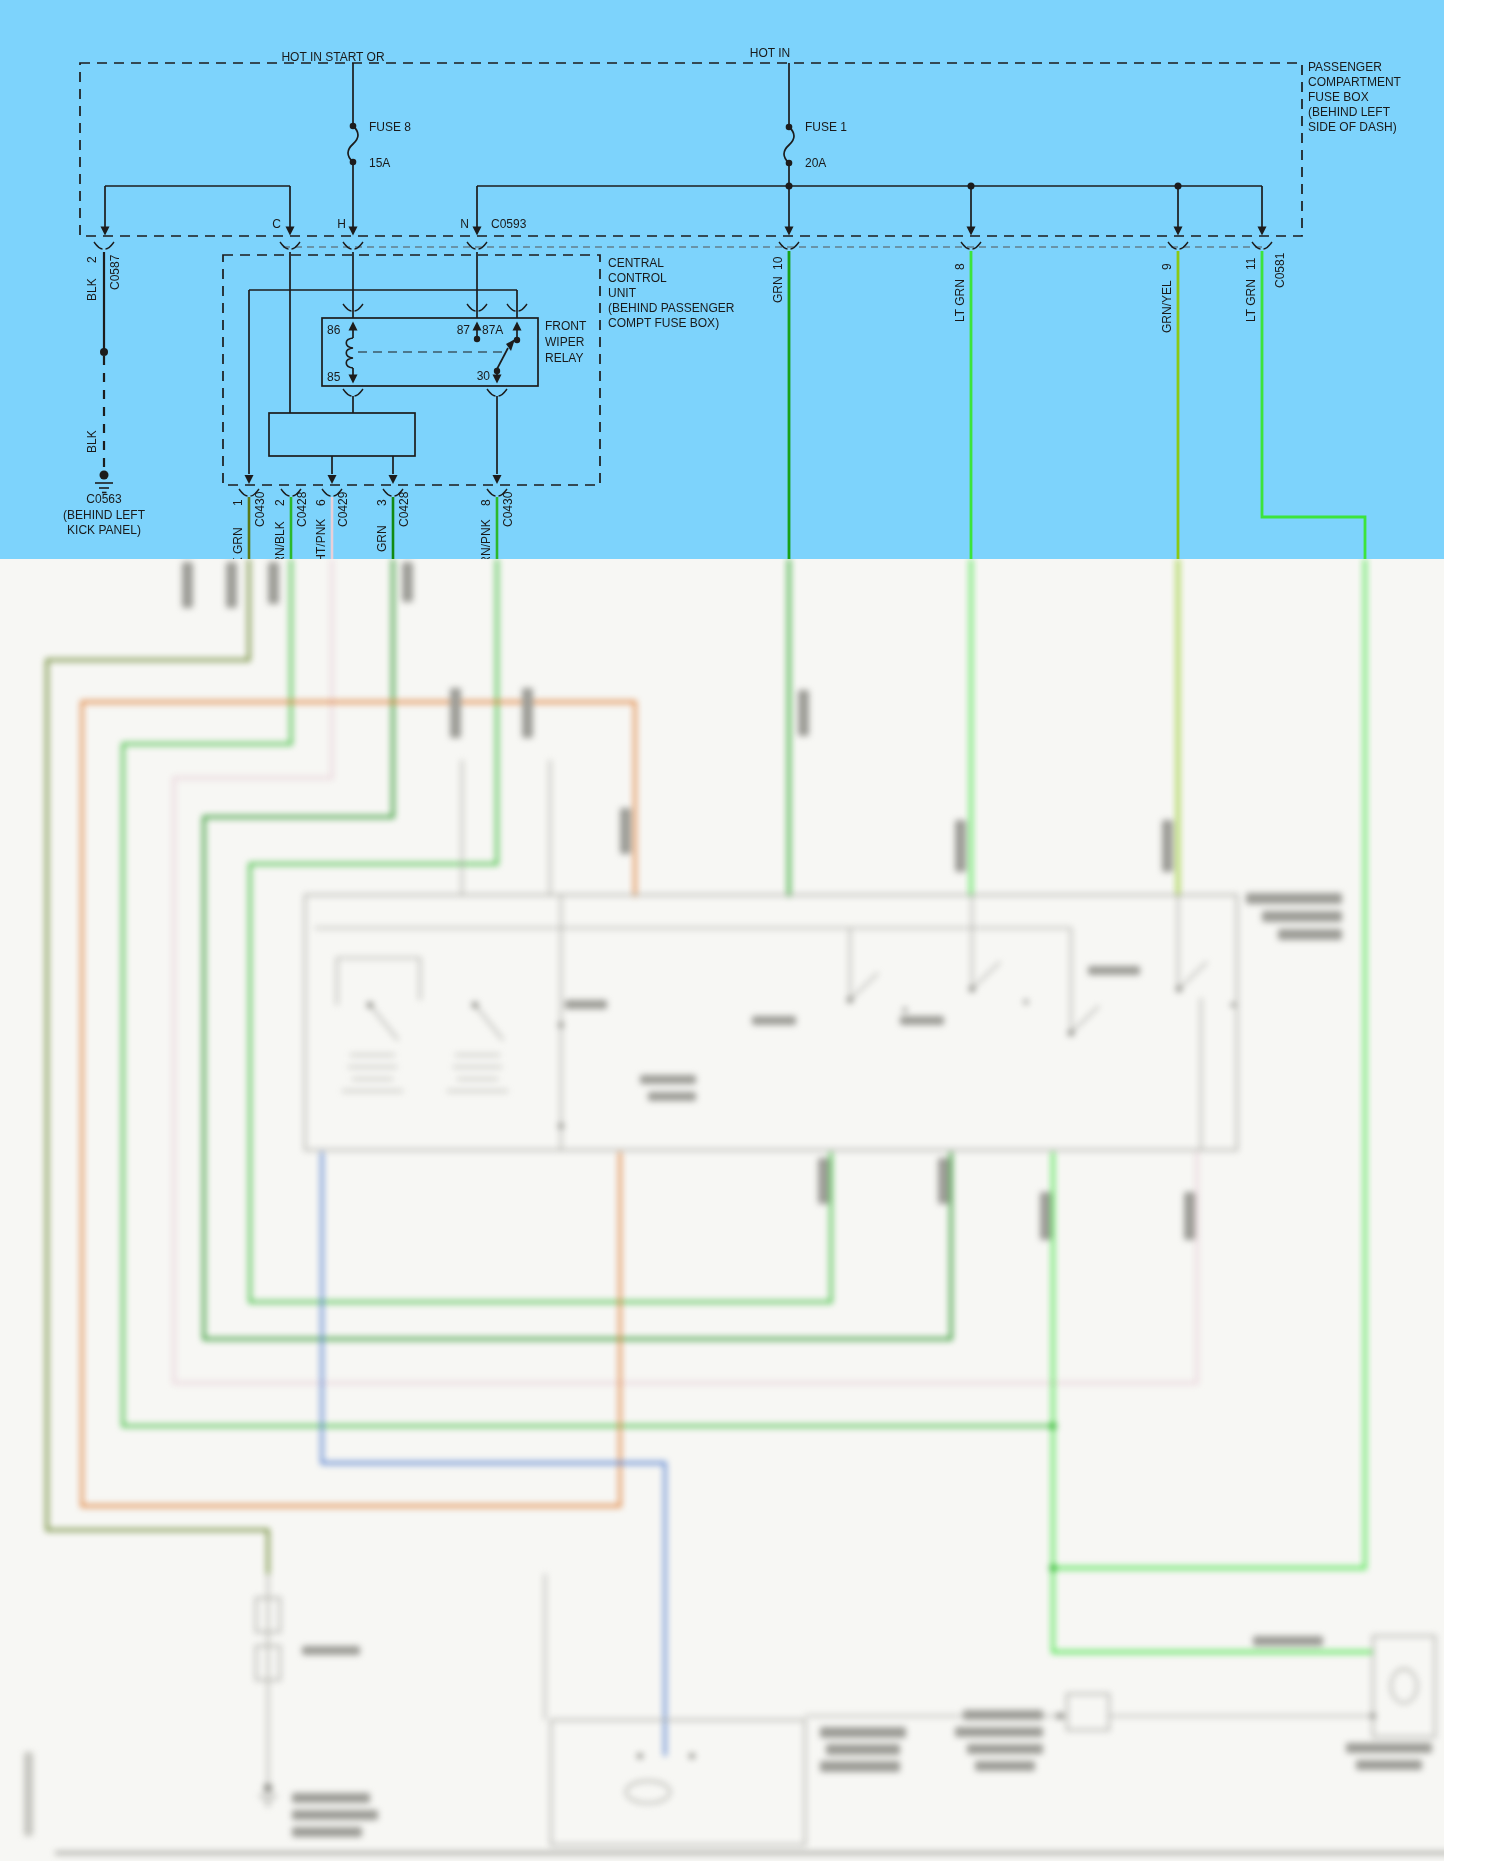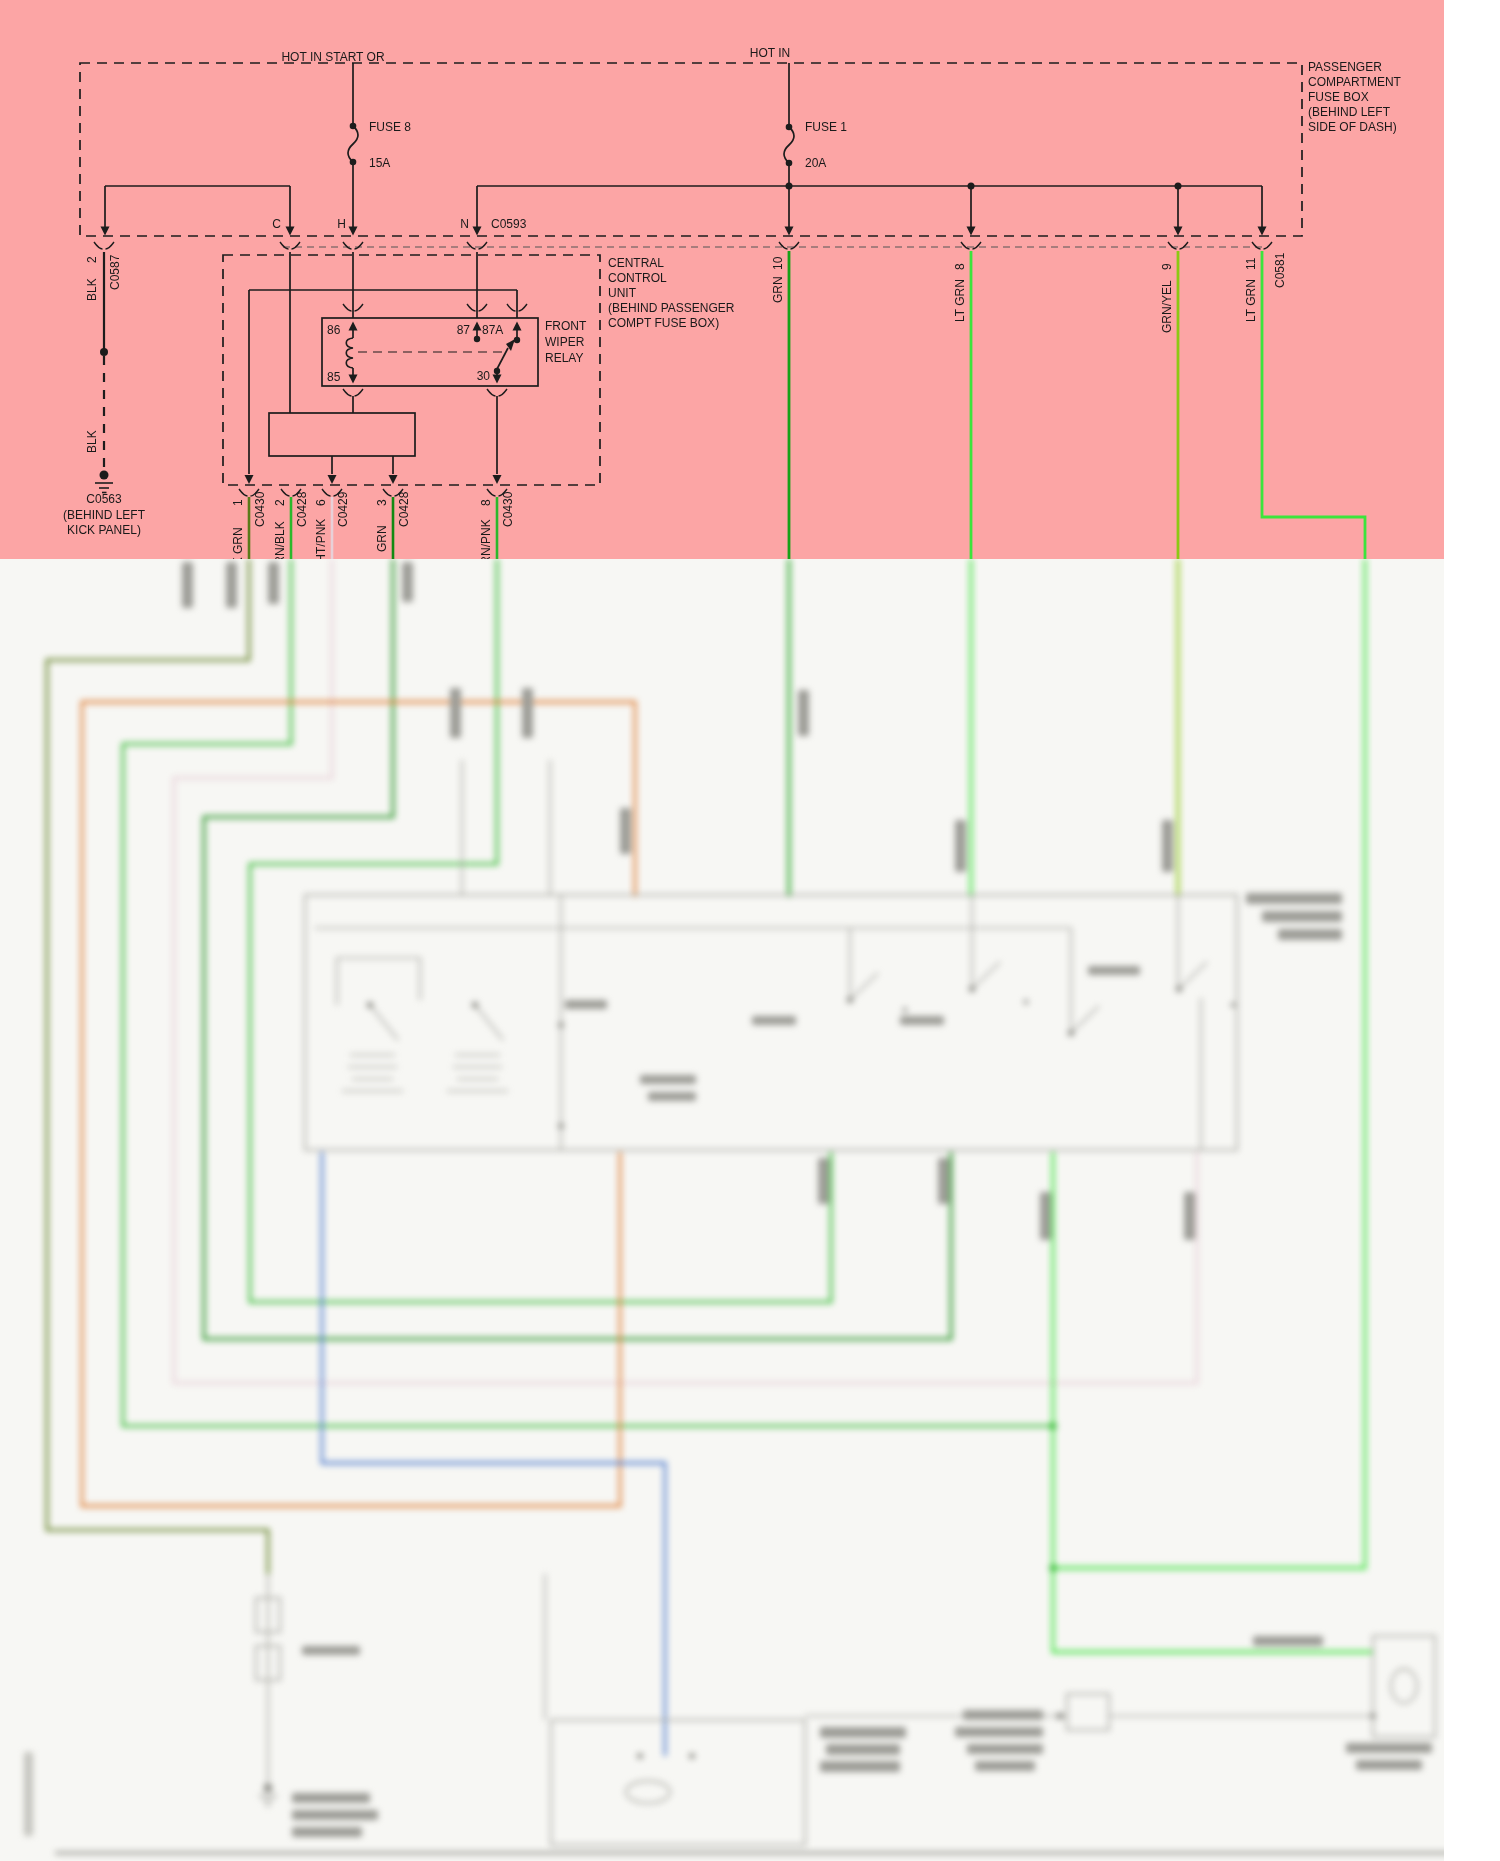--- a/index.html
+++ b/index.html
@@ -1,16 +1,16 @@
 <!DOCTYPE html>
 <html><head>
 <meta charset="utf-8">
 <style>
   html,body{margin:0;padding:0;background:#ffffff;}
-  .stage{position:relative;width:1444px;height:1861px;background:#fca5a5;overflow:hidden;
+  .stage{position:relative;width:1444px;height:1861px;background:#7dd3fc;overflow:hidden;
          font-family:"Liberation Sans",sans-serif;}
   .sharp-layer{position:absolute;top:0;left:0;width:1500px;height:559px;overflow:hidden;}
   .blur-layer{position:absolute;top:559px;left:0;width:1500px;height:1302px;overflow:hidden;
               background:#f7f7f4;}
   .blur-layer svg{filter:blur(3px);}
   svg text{font-family:"Liberation Sans",sans-serif;font-size:12px;fill:#1a1a1a;letter-spacing:0;}
 </style>
 </head>
 <body>
 

